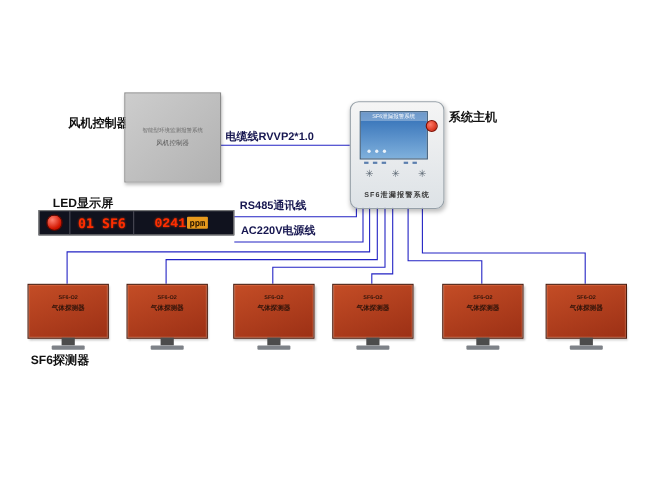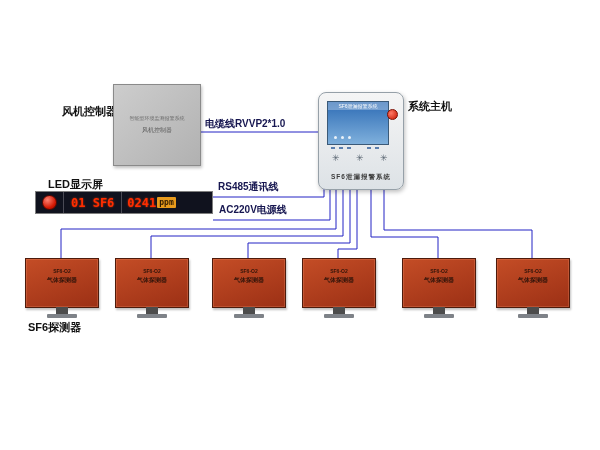--- a/index.html
+++ b/index.html
@@ -38,21 +38,21 @@
   
   .led{position:absolute;left:35px;top:191px;width:178px;height:23px;background:#10121e;
     border:1px solid #7e7e7e;display:flex;align-items:center;box-sizing:border-box;}
   .led .lamp{width:27px;align-self:stretch;border-right:1px solid #4a4a55;display:flex;align-items:center;justify-content:center;}
   .led .lamp i{display:block;width:13px;height:13px;border-radius:50%;
     background:radial-gradient(circle at 35% 30%,#ff8272,#d21600 65%,#8d0b00);border:1px solid #5e0800;}
   .led .seg{font-family:"DejaVu Sans Mono",monospace;font-weight:bold;font-size:12px;color:#ff2d00;
     text-shadow:0 0 2px rgba(255,60,0,.8);}
   .led .ch{margin-left:7px;}
   .led .div{width:1px;align-self:stretch;background:#4a4a55;margin-left:7px;}
-  .led .val{margin-left:5px;}
+  .led .val{margin-left:18px;font-family:Liberation Mono, monospace;}
   .led .unit{margin-left:1px;background:#e89a1c;color:#301a00;font-size:8px;font-weight:bold;
     padding:1px 2px;border-radius:1px;font-family:"DejaVu Sans Mono",monospace;}
 
   
   .det{position:absolute;width:72px;height:48px;
     background:linear-gradient(160deg,#c44d26,#9c3015);border:1px solid #4d1b0c;
     box-shadow:inset 0 0 0 1px rgba(255,160,120,.25),1px 2px 2px rgba(0,0,0,.25);}
   .det .m{margin-top:9px;text-align:center;font-size:5px;color:#30140a;font-weight:bold;}
   .det .n{margin-top:2px;text-align:center;font-size:6px;color:#30140a;font-weight:bold;}
   .det .neck{position:absolute;left:50%;bottom:-7px;transform:translateX(-50%);width:12px;height:7px;background:#4c4c4c;}

